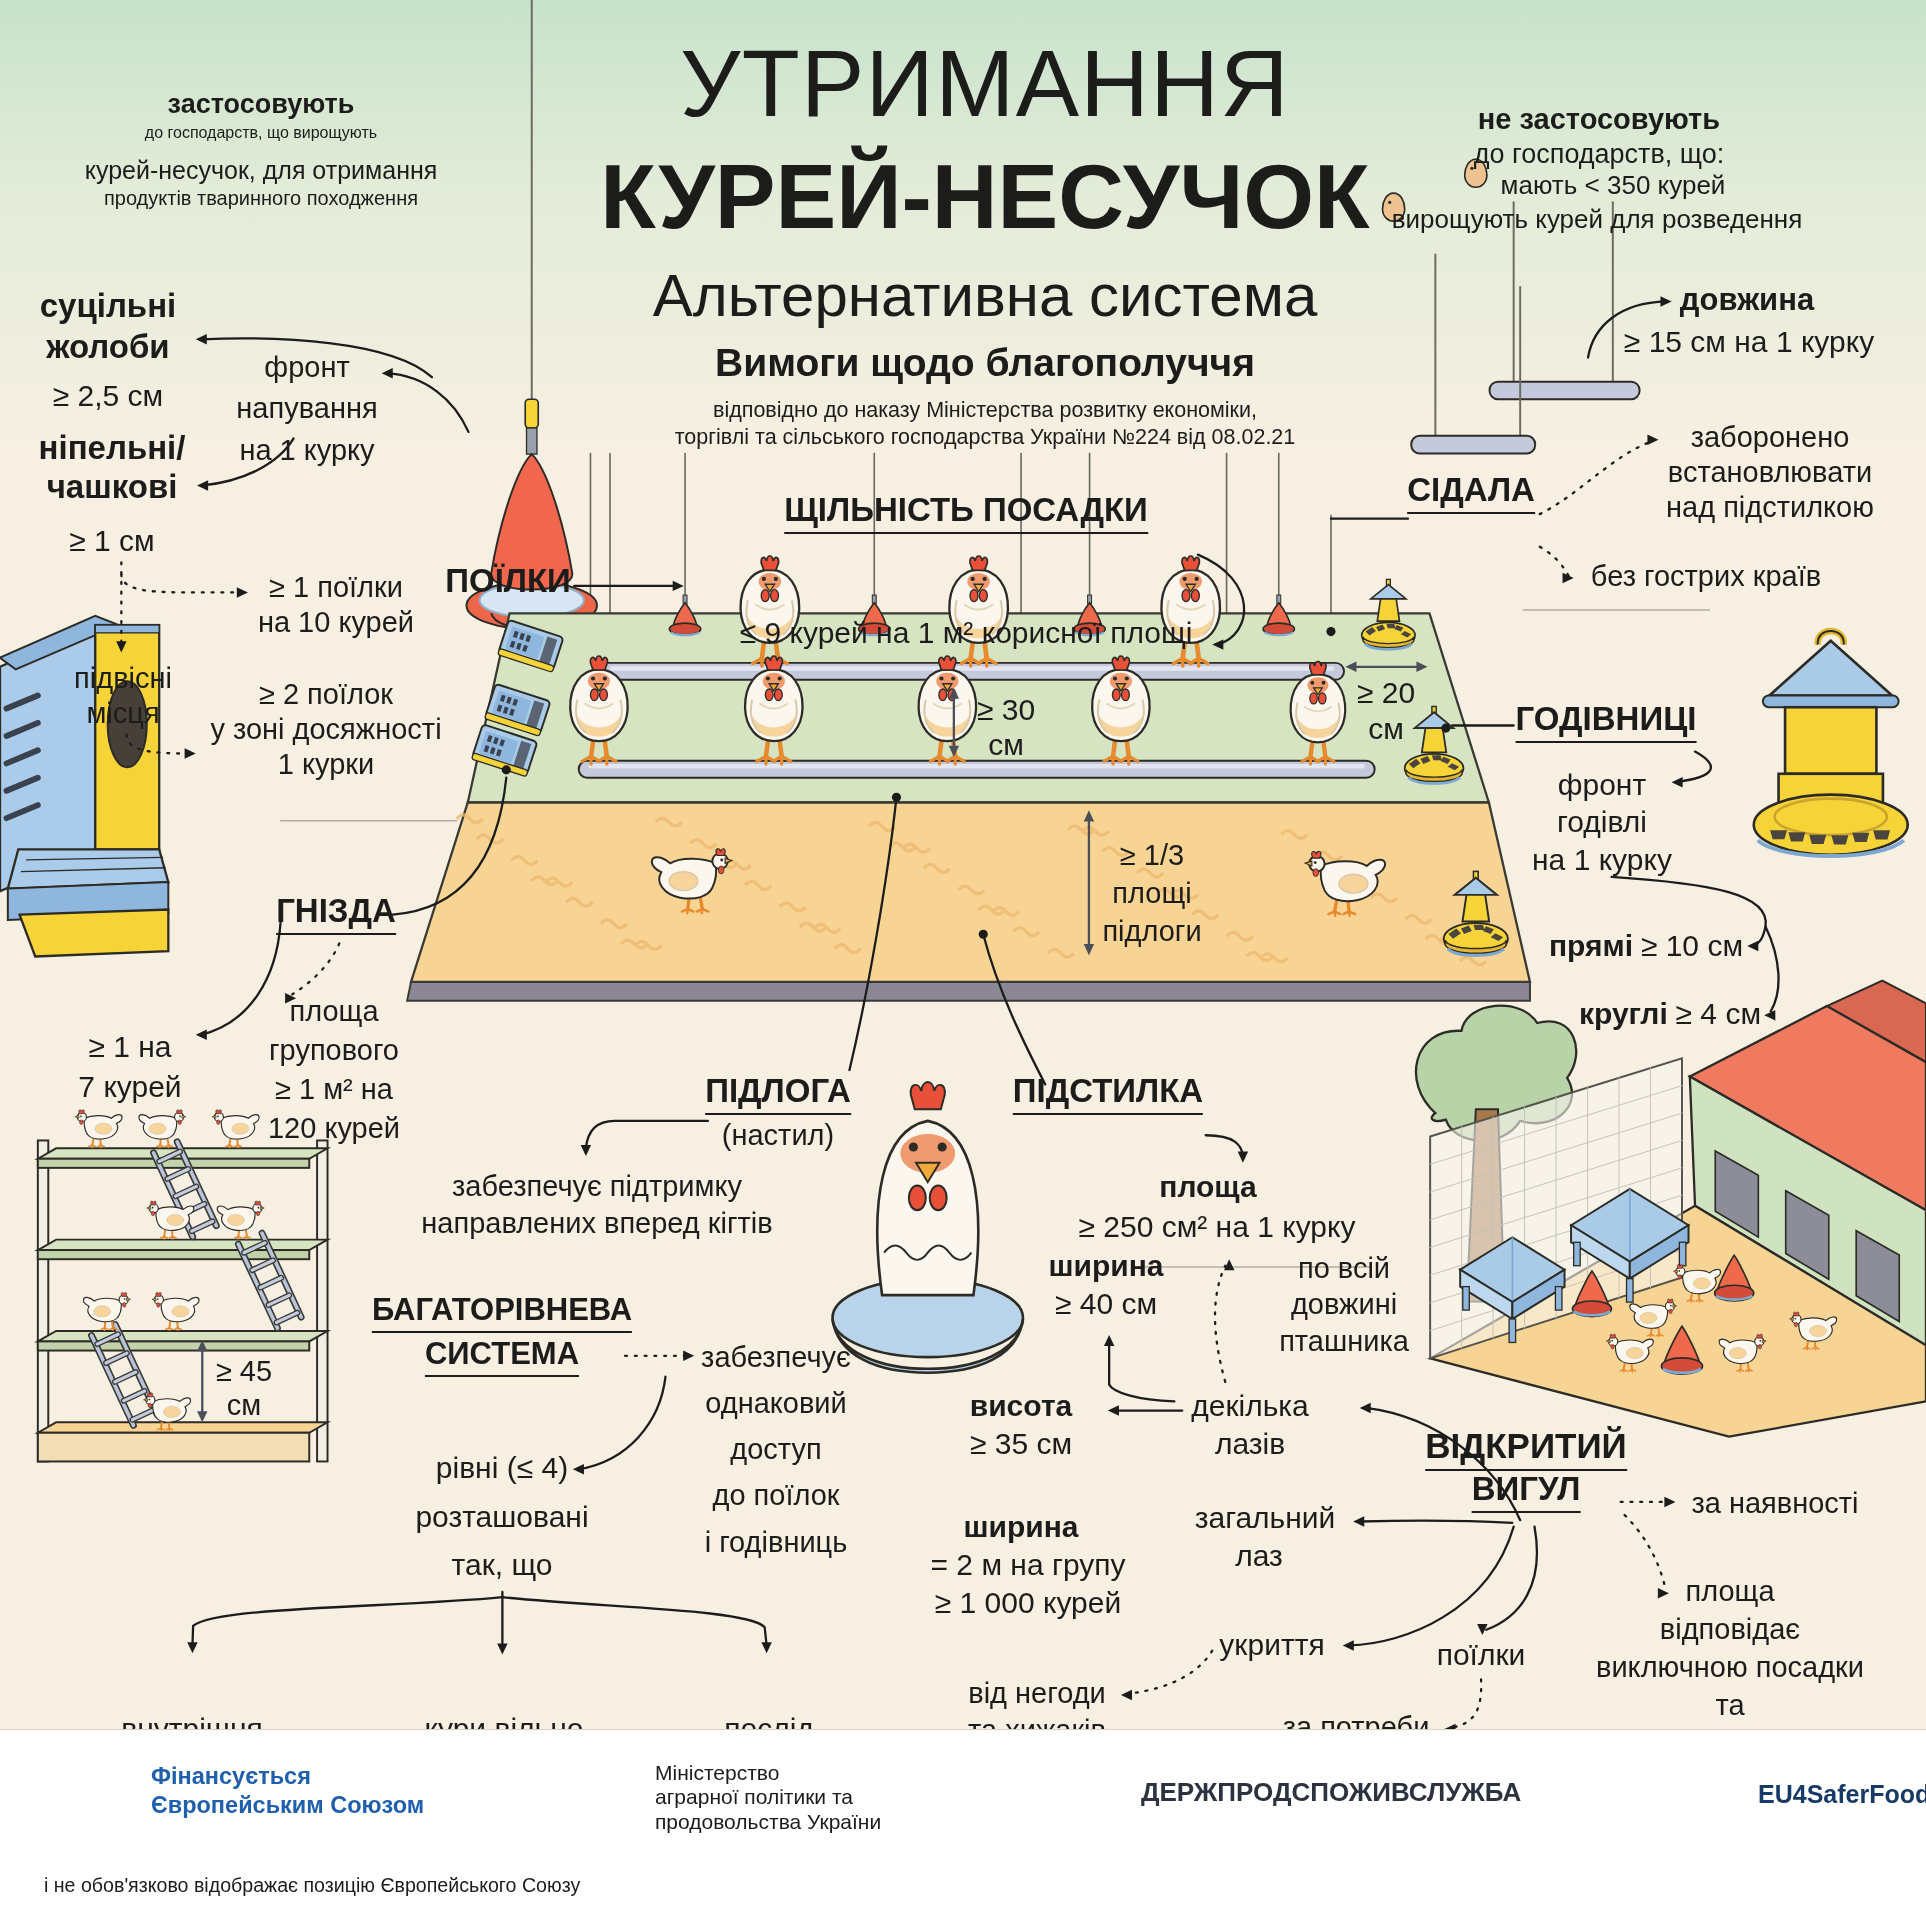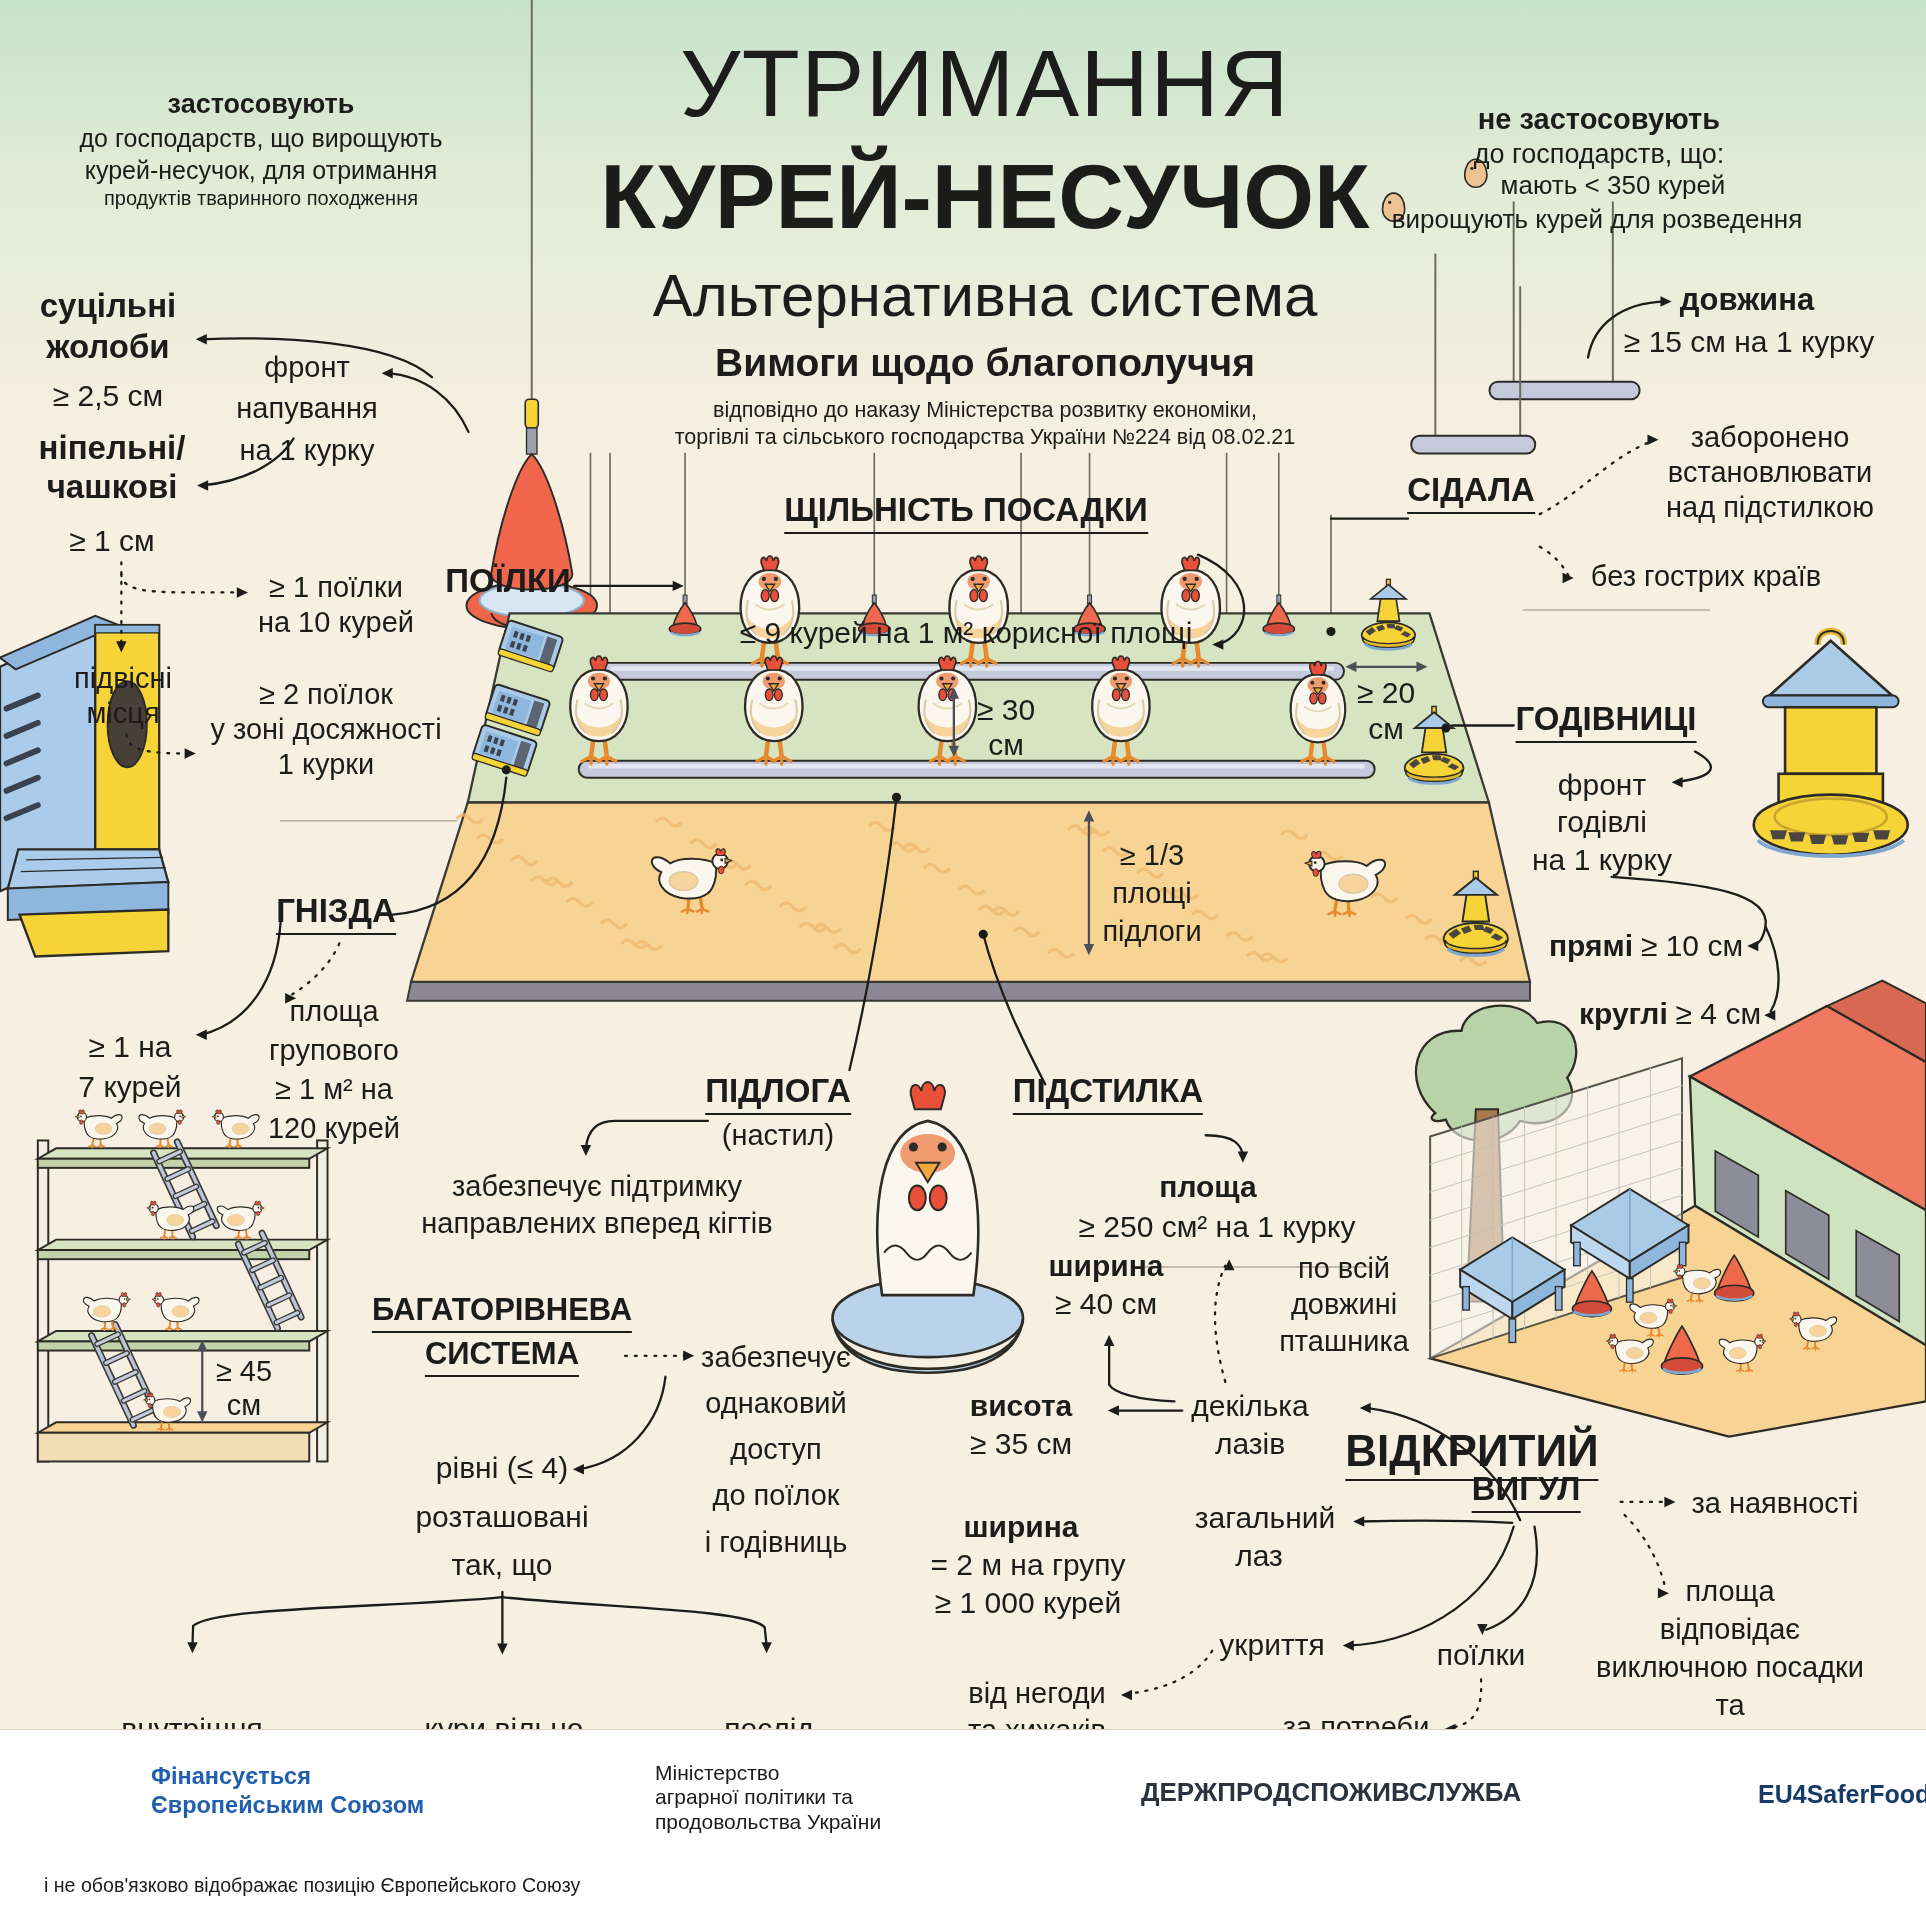--- a/index.html
+++ b/index.html
@@ -780,21 +780,21 @@
 <polygon points="1612,2766 1652,2726 1652,2798 1612,2798" fill="#22303f"></polygon>
       </g>
       <g>
 <path d="M2602,2718 A46,46 0 0 1 2674,2712" fill="none" stroke="#56b48c" stroke-width="11" stroke-linecap="round"></path>
 <path d="M2676,2778 A46,46 0 0 1 2604,2784" fill="none" stroke="#2e8f74" stroke-width="11" stroke-linecap="round"></path>
 <path d="M2596,2740 A46,46 0 0 0 2600,2782" fill="none" stroke="#8fd4a8" stroke-width="11" stroke-linecap="round"></path>
       </g>
     </svg>
 
   <div class="t c b i" style="left:261px;top:90px;font-size:27px">застосовують</div>
-  <div class="t c i" style="left:261px;top:125px;font-size:25px">до господарств, що вирощують</div>
+  <div class="t c i" style="left:261px;top:125px;font-size:16px">до господарств, що вирощують</div>
   <div class="t c i" style="left:261px;top:157px;font-size:25px">курей-несучок, для отримання</div>
   <div class="t c i" style="left:261px;top:188px;font-size:20px">продуктів тваринного походження</div>
 
   <div class="t c" style="left:985px;top:34px;font-size:95px;letter-spacing:1.3px">УТРИМАННЯ</div>
   <div class="t c i" style="left:985px;top:264px;font-size:60px">Альтернативна система</div>
   <div class="t c b" style="left:985px;top:149px;font-size:91px">КУРЕЙ-НЕСУЧОК</div>
   <div class="t c b i" style="left:985px;top:343px;font-size:39px">Вимоги щодо благополуччя</div>
   <div class="t c i" style="left:985px;top:399px;font-size:21.5px">відповідно до наказу Міністерства розвитку економіки,</div>
   <div class="t c i" style="left:985px;top:426px;font-size:21.5px">торгівлі та сільського господарства України №224 від 08.02.21</div>
 
@@ -886,21 +886,21 @@
 
   <div class="t c b" style="left:1106px;top:1250px;font-size:30px">ширина</div>
   <div class="t c" style="left:1106px;top:1288px;font-size:30px">≥ 40 см</div>
   <div class="t c i" style="left:1344px;top:1253px;font-size:29px">по всій</div>
   <div class="t c i" style="left:1344px;top:1289px;font-size:29px">довжині</div>
   <div class="t c i" style="left:1344px;top:1326px;font-size:29px">пташника</div>
   <div class="t c b" style="left:1021px;top:1390px;font-size:30px">висота</div>
   <div class="t c" style="left:1021px;top:1428px;font-size:30px">≥ 35 см</div>
   <div class="t c" style="left:1250px;top:1390px;font-size:30px">декілька</div>
   <div class="t c" style="left:1250px;top:1428px;font-size:30px">лазів</div>
-  <div class="t c b u" style="left:1472px;top:1428px;font-size:44px">ВІДКРИТИЙ</div>
+  <div class="t c b u" style="left:1526px;top:1428px;font-size:35px">ВІДКРИТИЙ</div>
   <div class="t c b u" style="left:1526px;top:1472px;font-size:33px">ВИГУЛ</div>
   <div class="t c i" style="left:1775px;top:1488px;font-size:29px">за наявності</div>
   <div class="t c b" style="left:1021px;top:1511px;font-size:30px">ширина</div>
   <div class="t c" style="left:1028px;top:1549px;font-size:30px">= 2 м на групу</div>
   <div class="t c" style="left:1028px;top:1587px;font-size:30px">≥ 1 000 курей</div>
   <div class="t c" style="left:1265px;top:1502px;font-size:30px">загальний</div>
   <div class="t c" style="left:1259px;top:1540px;font-size:30px">лаз</div>
   <div class="t c" style="left:1272px;top:1629px;font-size:30px">укриття</div>
   <div class="t c i" style="left:1730px;top:1576px;font-size:29px">площа</div>
   <div class="t c i" style="left:1730px;top:1614px;font-size:29px">відповідає</div>

